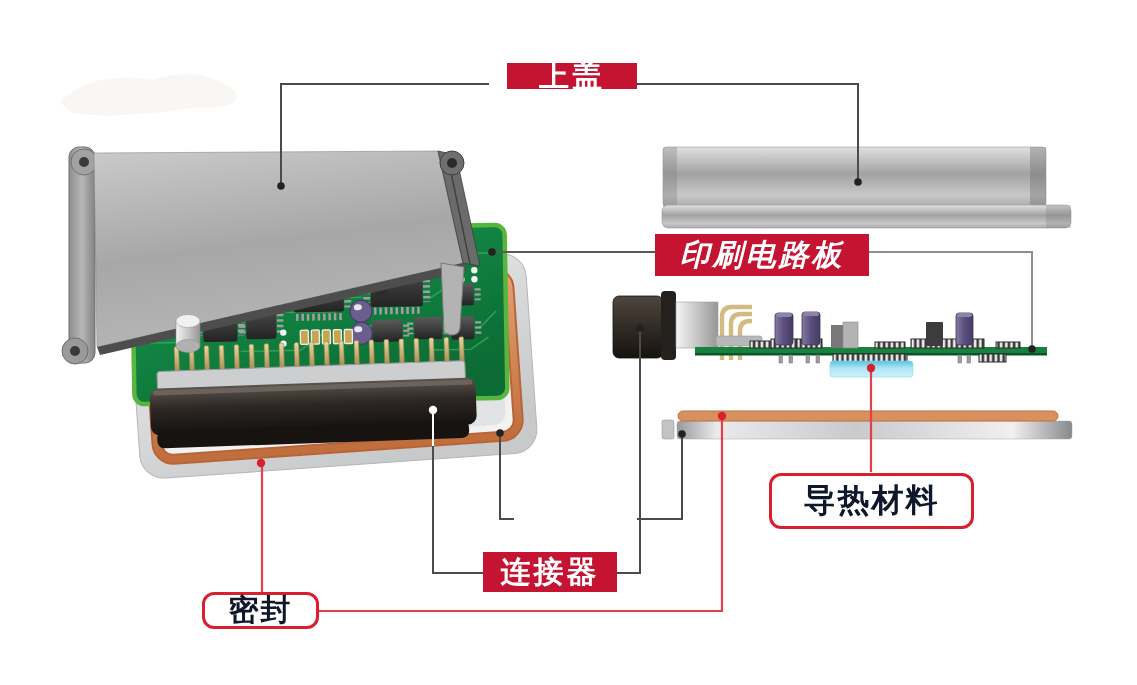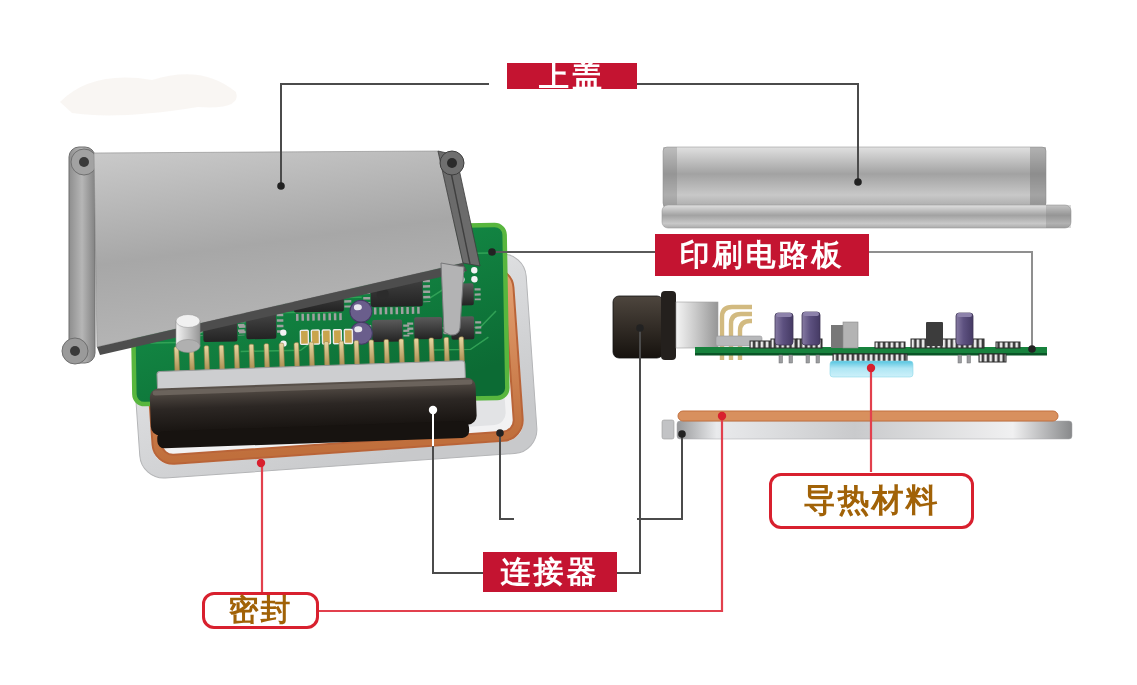--- a/index.html
+++ b/index.html
@@ -3,23 +3,23 @@
 <meta charset="utf-8">
 <style>
   html,body{margin:0;padding:0;background:#ffffff;}
   .stage{position:relative;width:1137px;height:685px;background:#ffffff;overflow:hidden;
          font-family:"DejaVu Sans","Liberation Sans",sans-serif;}
   .stage svg{position:absolute;left:0;top:0;}
   .lbl{position:absolute;display:flex;align-items:center;justify-content:center;
        box-sizing:border-box;white-space:nowrap;z-index:5;}
   .lbl-red{background:#c41431;color:#ffffff;font-weight:bold;font-size:30px;letter-spacing:3px;}
   .lbl-outline{background:#ffffff;border:3px solid #d8202e;border-radius:12px;
-       color:#a16207;font-weight:bold;font-size:30px;letter-spacing:2px;}
+       color:#0f172a;font-weight:bold;font-size:30px;letter-spacing:2px;}
   #lbl-top-cover{left:489px;top:63px;width:130px;height:26px;margin-left:18px;}
-  #lbl-pcb{left:655px;top:234px;width:214px;height:42px;}
+  #lbl-pcb{left:655px;top:234px;width:214px;height:42px;font-style:italic;}
   #lbl-bottom-cover{left:514px;top:498px;width:123px;height:41px;}
   #lbl-connector{left:483px;top:552px;width:134px;height:40px;}
   #lbl-seal{left:202px;top:592px;width:117px;height:37px;}
   #lbl-thermal{left:769px;top:473px;width:205px;height:56px;font-size:32px;}
 </style>
 </head>
 <body>
 
 <div class="stage">
 <svg width="1137" height="685" viewBox="0 0 1137 685">

